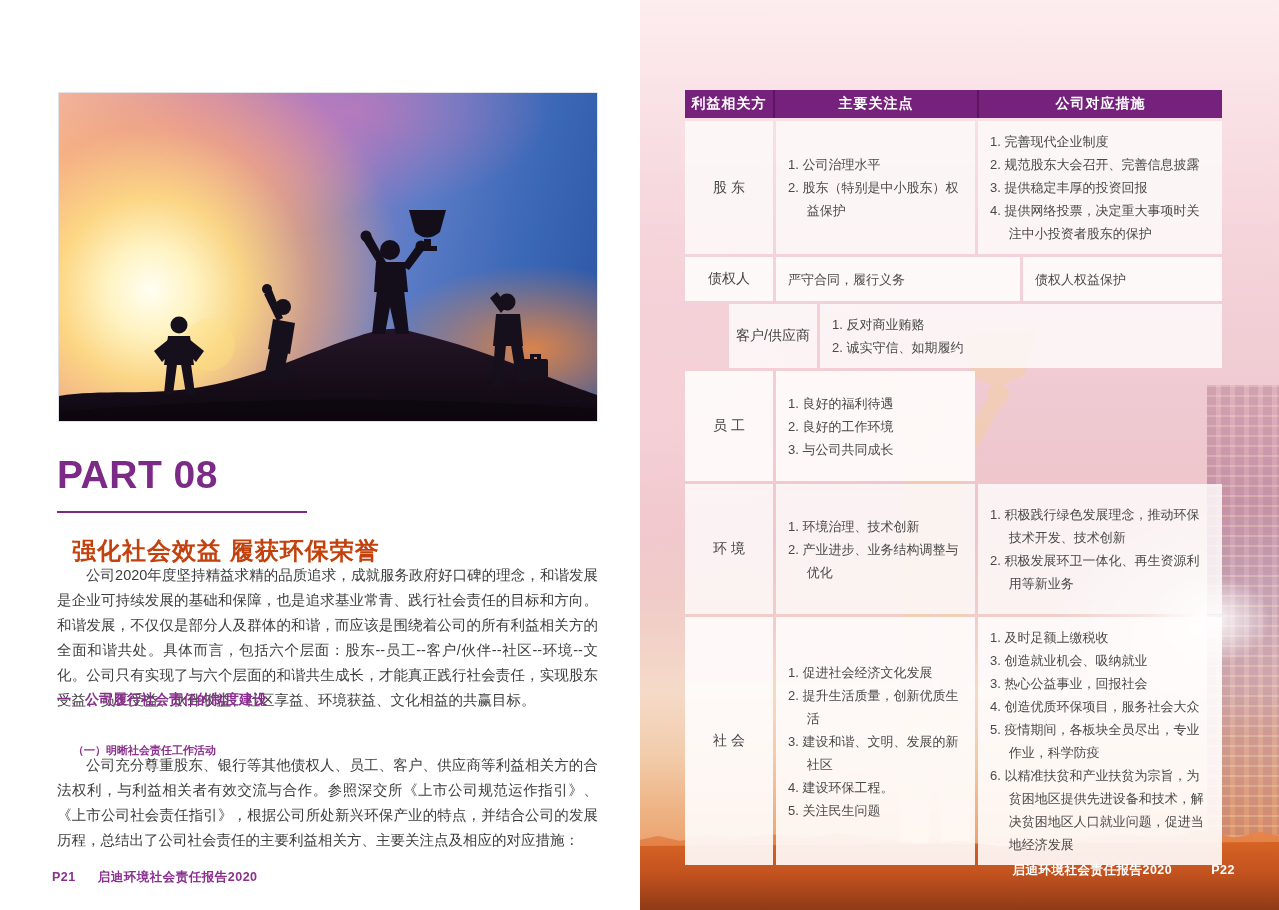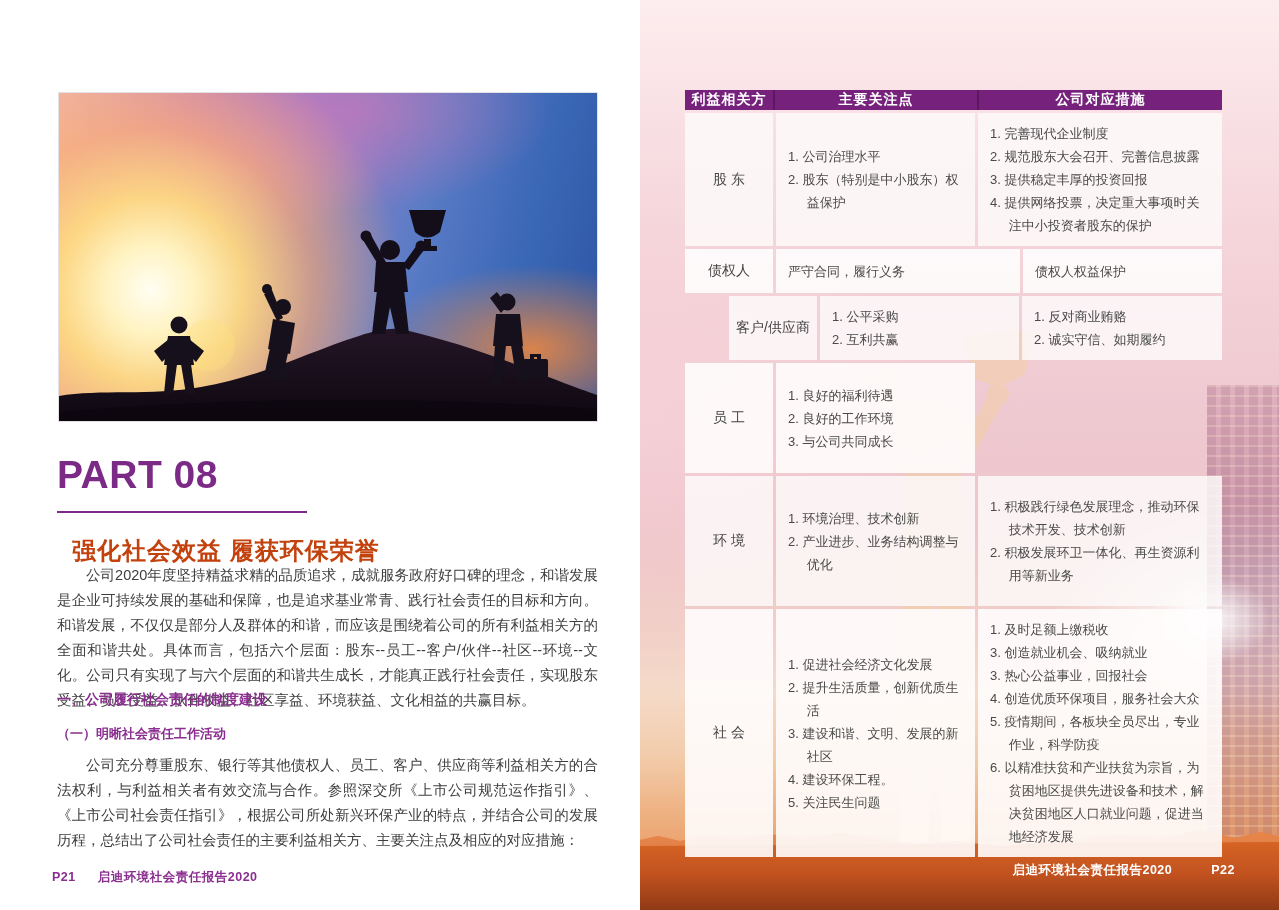--- a/index.html
+++ b/index.html
@@ -19,21 +19,21 @@
   .part{position:absolute;left:57px;top:446px;margin:0;font-size:39px;line-height:44px;
         font-weight:800;letter-spacing:.5px;color:#7b2a85;}
   .rule{position:absolute;left:57px;top:504px;width:250px;height:2px;background:#7b2a85;}
   .title{position:absolute;left:57px;top:512px;margin:15px;font-size:24px;line-height:34px;
          font-weight:bold;color:#c2410c;letter-spacing:1px;}
   .para{position:absolute;left:57px;width:541px;margin:0;font-size:14.5px;line-height:25px;
         color:#3e3e3e;text-align:justify;text-indent:2em;}
   .para1{top:556px;}
   .h2{position:absolute;left:57px;top:680px;margin:0;font-size:14px;line-height:24px;
       font-weight:bold;color:#8a2f8f;}
-  .h3{position:absolute;left:57px;top:717px;margin:0;font-size:13px;line-height:20px;
+  .h3{position:absolute;left:57px;top:717px;margin:16px;font-size:11px;line-height:20px;
       font-weight:bold;color:#8a2f8f;}
   .para2{top:746px;}
   .footer-left{position:absolute;left:52px;top:862px;font-size:12.5px;font-weight:bold;
                color:#8a2f8f;letter-spacing:.5px;}
   .footer-left .pgno{margin-right:22px;}
   
   .page-right{position:absolute;left:640px;top:0;width:639px;height:910px;overflow:hidden;
       background:
         radial-gradient(ellipse 300px 190px at 94% 68%, rgba(255,255,255,.95) 0%, rgba(255,255,255,0) 62%),
         radial-gradient(ellipse 420px 260px at 0% 45%, rgba(250,215,220,.55) 0%, rgba(250,215,220,0) 70%),
@@ -46,21 +46,21 @@
       filter:blur(.6px);}
   .glow-burst{position:absolute;right:8px;top:575px;width:120px;height:90px;border-radius:50%;
       background:radial-gradient(ellipse, rgba(255,255,255,.95) 0%, rgba(255,255,255,0) 70%);}
   .person-sil{position:absolute;left:0;top:330px;opacity:.55;}
   .mountain-right{position:absolute;left:0;bottom:0;}
   .footer-right{position:absolute;right:44px;top:862px;font-size:12.5px;font-weight:bold;
                 color:#ffffff;letter-spacing:.5px;z-index:9;}
   .footer-right .pgno{margin-left:39px;}
   
   .s-table{position:absolute;left:45px;top:90px;width:537px;z-index:5;}
-  .thead{display:flex;height:20px;}
+  .thead{display:flex;height:28px;}
   .hc{display:flex;align-items:center;justify-content:center;background:#76217c;color:#fff;
       font-size:14px;font-weight:bold;letter-spacing:1px;}
   .hc1{width:88px;}
   .hc2{width:202px;border-left:2px solid #5c1560;}
   .hc3{flex:1;border-left:2px solid #5c1560;}
   .tbody{display:flex;flex-direction:column;gap:3px;margin-top:3px;}
   .trow{display:flex;gap:3px;}
   .trow:nth-child(1){min-height:115px;}
   .trow:nth-child(2){min-height:44px;}
   .trow:nth-child(3){min-height:49px;padding-left:44px;}
@@ -216,24 +216,20 @@
     <div class="c c3">
               <div class="item">严守合同，履行义务</div>
             </div>
     <div class="c c2">
               <div class="item">债权人权益保护</div>
             </div>
   </div>
 
   <div class="trow">
     <div class="c c1">客户/供应商</div>
-    <div class="c c2">
-              <div class="item">1. 公平采购</div>
-              <div class="item">2. 互利共赢</div>
-            </div>
     <div class="c c3">
               <div class="item">1. 反对商业贿赂</div>
               <div class="item">2. 诚实守信、如期履约</div>
             </div>
   </div>
 
   <div class="trow">
     <div class="c c1">员 工</div>
     <div class="c c2">
               <div class="item">1. 良好的福利待遇</div>

